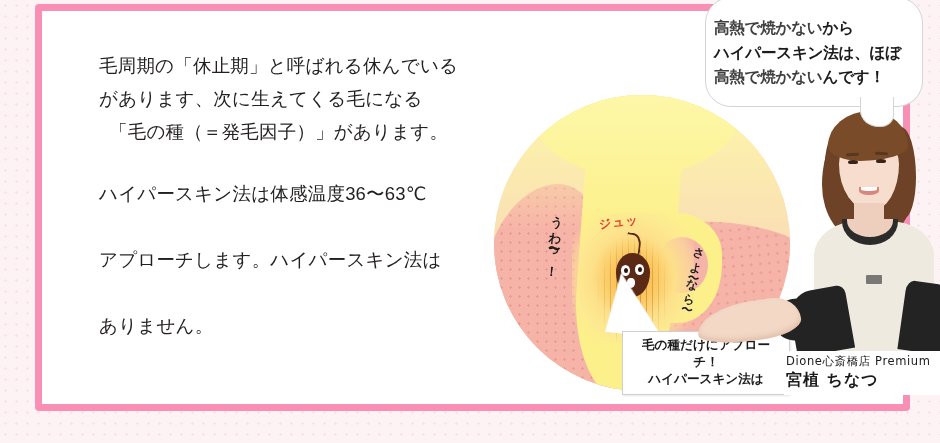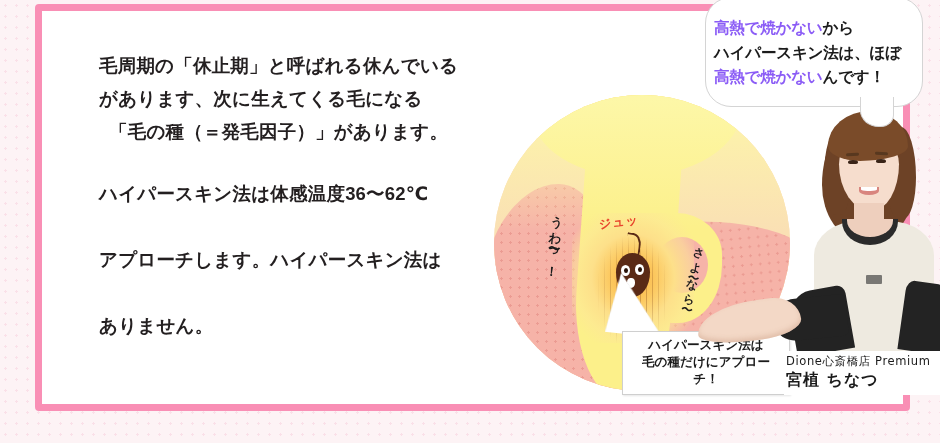--- a/index.html
+++ b/index.html
@@ -33,21 +33,21 @@
 
   
   #copy {
     position: absolute;
     left: 57px; top: 38px; width: 400px;
     color: #231f20;
     font-size: 18.5px;
     line-height: 33px;
     letter-spacing: .2px;
   }
-  #copy p { margin: 0; font-weight: bold; }
+  #copy p { margin: 0; }
   #copy .para-2 { margin-top: 29px; }
   #copy .indent { padding-left: 10px; }
 
   
   #illus {
     position: absolute;
     left: 452px; top: 84px; width: 296px; height: 296px;
     border-radius: 50%;
     overflow: hidden;
     background: #fde3bb;
@@ -196,21 +196,21 @@
     border-radius: 26px;
   }
   #balloon-text {
     position: absolute; left: 672px; top: 5px; width: 205px;
     font-family: "DejaVu Sans", sans-serif;
     font-weight: 700;
     font-size: 15.6px; line-height: 24.5px;
     color: #1b1b1b;
     letter-spacing: -.3px;
   }
-  #balloon-text .hl { color: #8b5cf6; }
+  #balloon-text .hl { color: #404040; }
   #balloon-tail {
     position: absolute; left: 818px; top: 86px;
     width: 34px; height: 30px;
     background: #ffffff;
     border: 1px solid #d4d4d4;
     border-top: none;
     border-radius: 0 0 40% 55%;
   }
   #balloon-tail-mask {
     position: absolute; left: 819px; top: 82px; width: 32px; height: 7px;
@@ -325,21 +325,21 @@
 
 <div id="frame">
 
   <div id="copy">
     <p>
       <span>毛周期の「休止期」と呼ばれる休んでいる</span><br>
       <span>があります、次に生えてくる毛になる</span><br>
       <span class="indent">「毛の種（＝発毛因子）」があります。</span>
     </p>
     <p class="para-2">
-      <span>ハイパースキン法は体感温度36〜62℃</span><br>
+      <span>ハイパースキン法は体感温度36〜63℃</span><br>
       <br>
       <span>アプローチします。ハイパースキン法は</span><br>
       <br>
       <span>ありません。</span>
     </p>
   </div>
 
   <div id="illus">
     <div class="layer-cream"></div>
     <div class="layer-pink"></div>
@@ -361,22 +361,22 @@
       </div>
     <div class="seed-mouth"></div>
   </div>
 
   <div class="vtext" id="shout-uwa">うわ〜っ！</div>
   <div class="vtext" id="shout-bye">さよ〜なら〜</div>
   <div id="sfx-juu">ジュッ</div>
 
   <div id="callout-stem"></div>
   <div id="callout">
+    <div>毛の種だけにアプローチ！</div>
     <div>ハイパースキン法は</div>
-    <div>毛の種だけにアプローチ！</div>
   </div>
 
   <div id="photo">
     <div class="hair-back"></div>
     <div class="hair-side-l"></div>
     <div class="hair-side-r"></div>
     <div class="face"></div>
     <div class="hair-front"></div>
     <div class="brow l"></div>
     <div class="brow r"></div>

